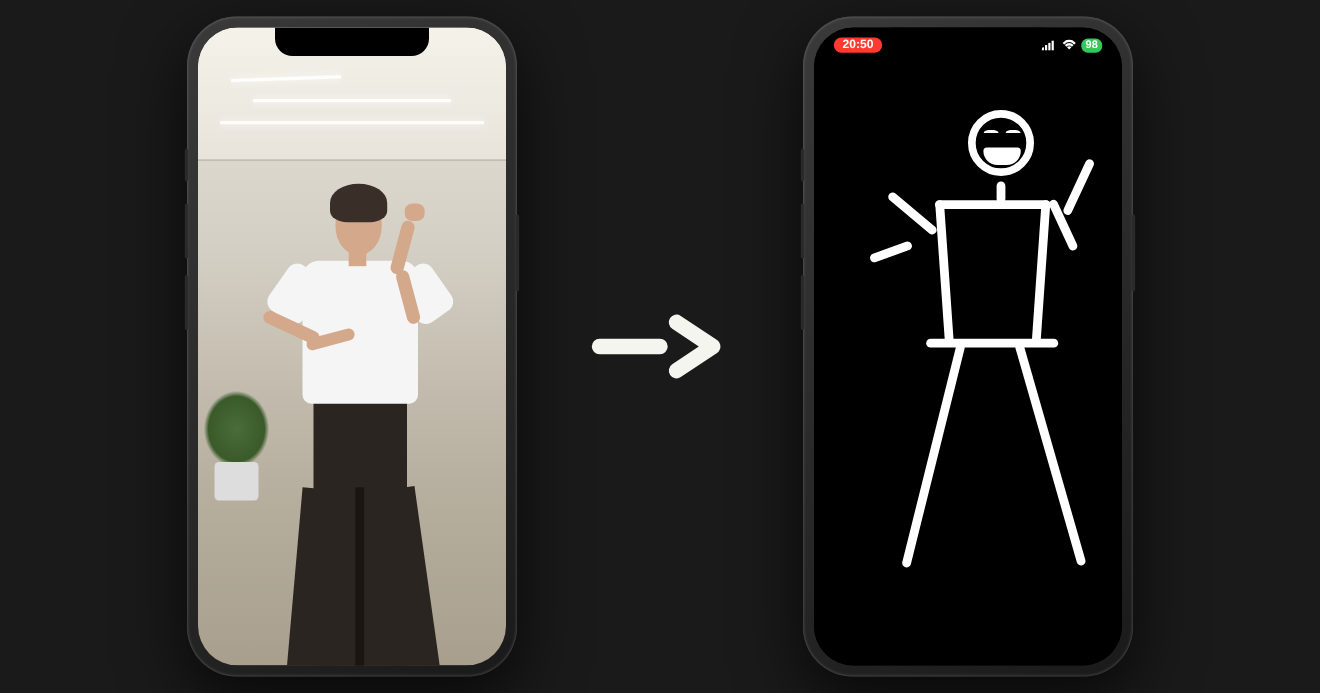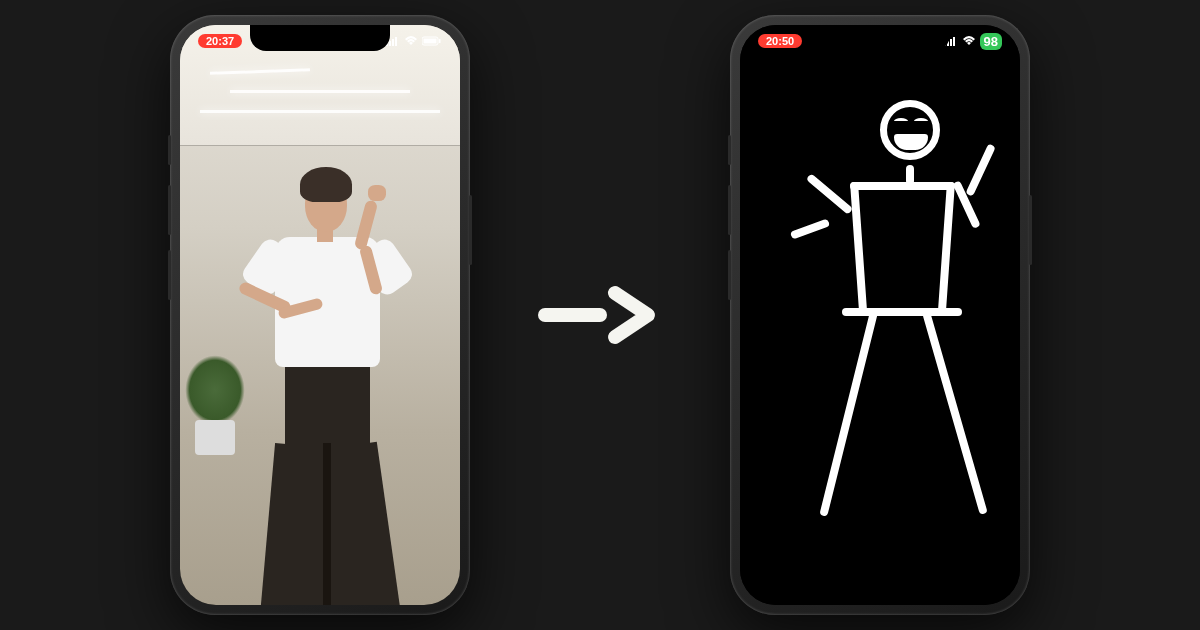--- a/index.html
+++ b/index.html
@@ -95,21 +95,21 @@
       display: flex;
       align-items: center;
       gap: 4px;
       color: white;
     }
     .battery-pill {
       background: #34c759;
       color: white;
       padding: 1px 4px;
       border-radius: 6px;
-      font-size: 13px;
+      font-size: 10px;
     }
     
     .photo-scene {
       width: 100%;
       height: 100%;
       background: linear-gradient(180deg, #e8e4dc 0%, #d4cfc4 35%, #b8b0a0 70%, #a89f8d 100%);
       position: relative;
     }
     .ceiling {
       position: absolute;
@@ -367,39 +367,20 @@
     .s-leg-r { top: 222px; left: 152px; width: 8px; height: 210px; transform: rotate(-16deg); transform-origin: top; }
   </style>
 </head>
 <body>
 
 <div class="phone">
   <div class="btn2"></div>
   <div class="btn-right"></div>
   <div class="screen">
     <div class="notch"></div>
-    <div class="status-bar">
-      <div class="time-pill">20:37</div>
-      <div class="status-right">
-        <svg width="14" height="10" viewBox="0 0 14 10">
-            <rect x="0" y="7" width="2" height="3" fill="#fff"></rect>
-            <rect x="3" y="5" width="2" height="5" fill="#fff"></rect>
-            <rect x="6" y="3" width="2" height="7" fill="#fff"></rect>
-            <rect x="9" y="1" width="2" height="9" fill="#fff"></rect>
-          </svg>
-        <svg width="14" height="10" viewBox="0 0 14 10">
-            <path d="M7 9 L5 7 Q7 5 9 7 Z M3 5 Q7 1 11 5 L9.5 6.5 Q7 4 4.5 6.5 Z M1 3 Q7 -3 13 3 L11.5 4.5 Q7 0 2.5 4.5 Z" fill="#fff"></path>
-          </svg>
-        <svg width="20" height="10" viewBox="0 0 20 10">
-            <rect x="0" y="1" width="16" height="8" rx="2" fill="none" stroke="#fff" stroke-width="1"></rect>
-            <rect x="1.5" y="2.5" width="13" height="5" fill="#fff"></rect>
-            <rect x="17" y="3" width="1.5" height="4" rx="0.5" fill="#fff"></rect>
-          </svg>
-      </div>
-    </div>
     <div class="photo-scene">
       <div class="ceiling">
         <div class="ceiling-light cl1"></div>
         <div class="ceiling-light cl2"></div>
         <div class="ceiling-light cl3"></div>
       </div>
       <div class="wall-line"></div>
       <div class="plant">
         <div class="plant-leaves"></div>
         <div class="plant-pot"></div>

